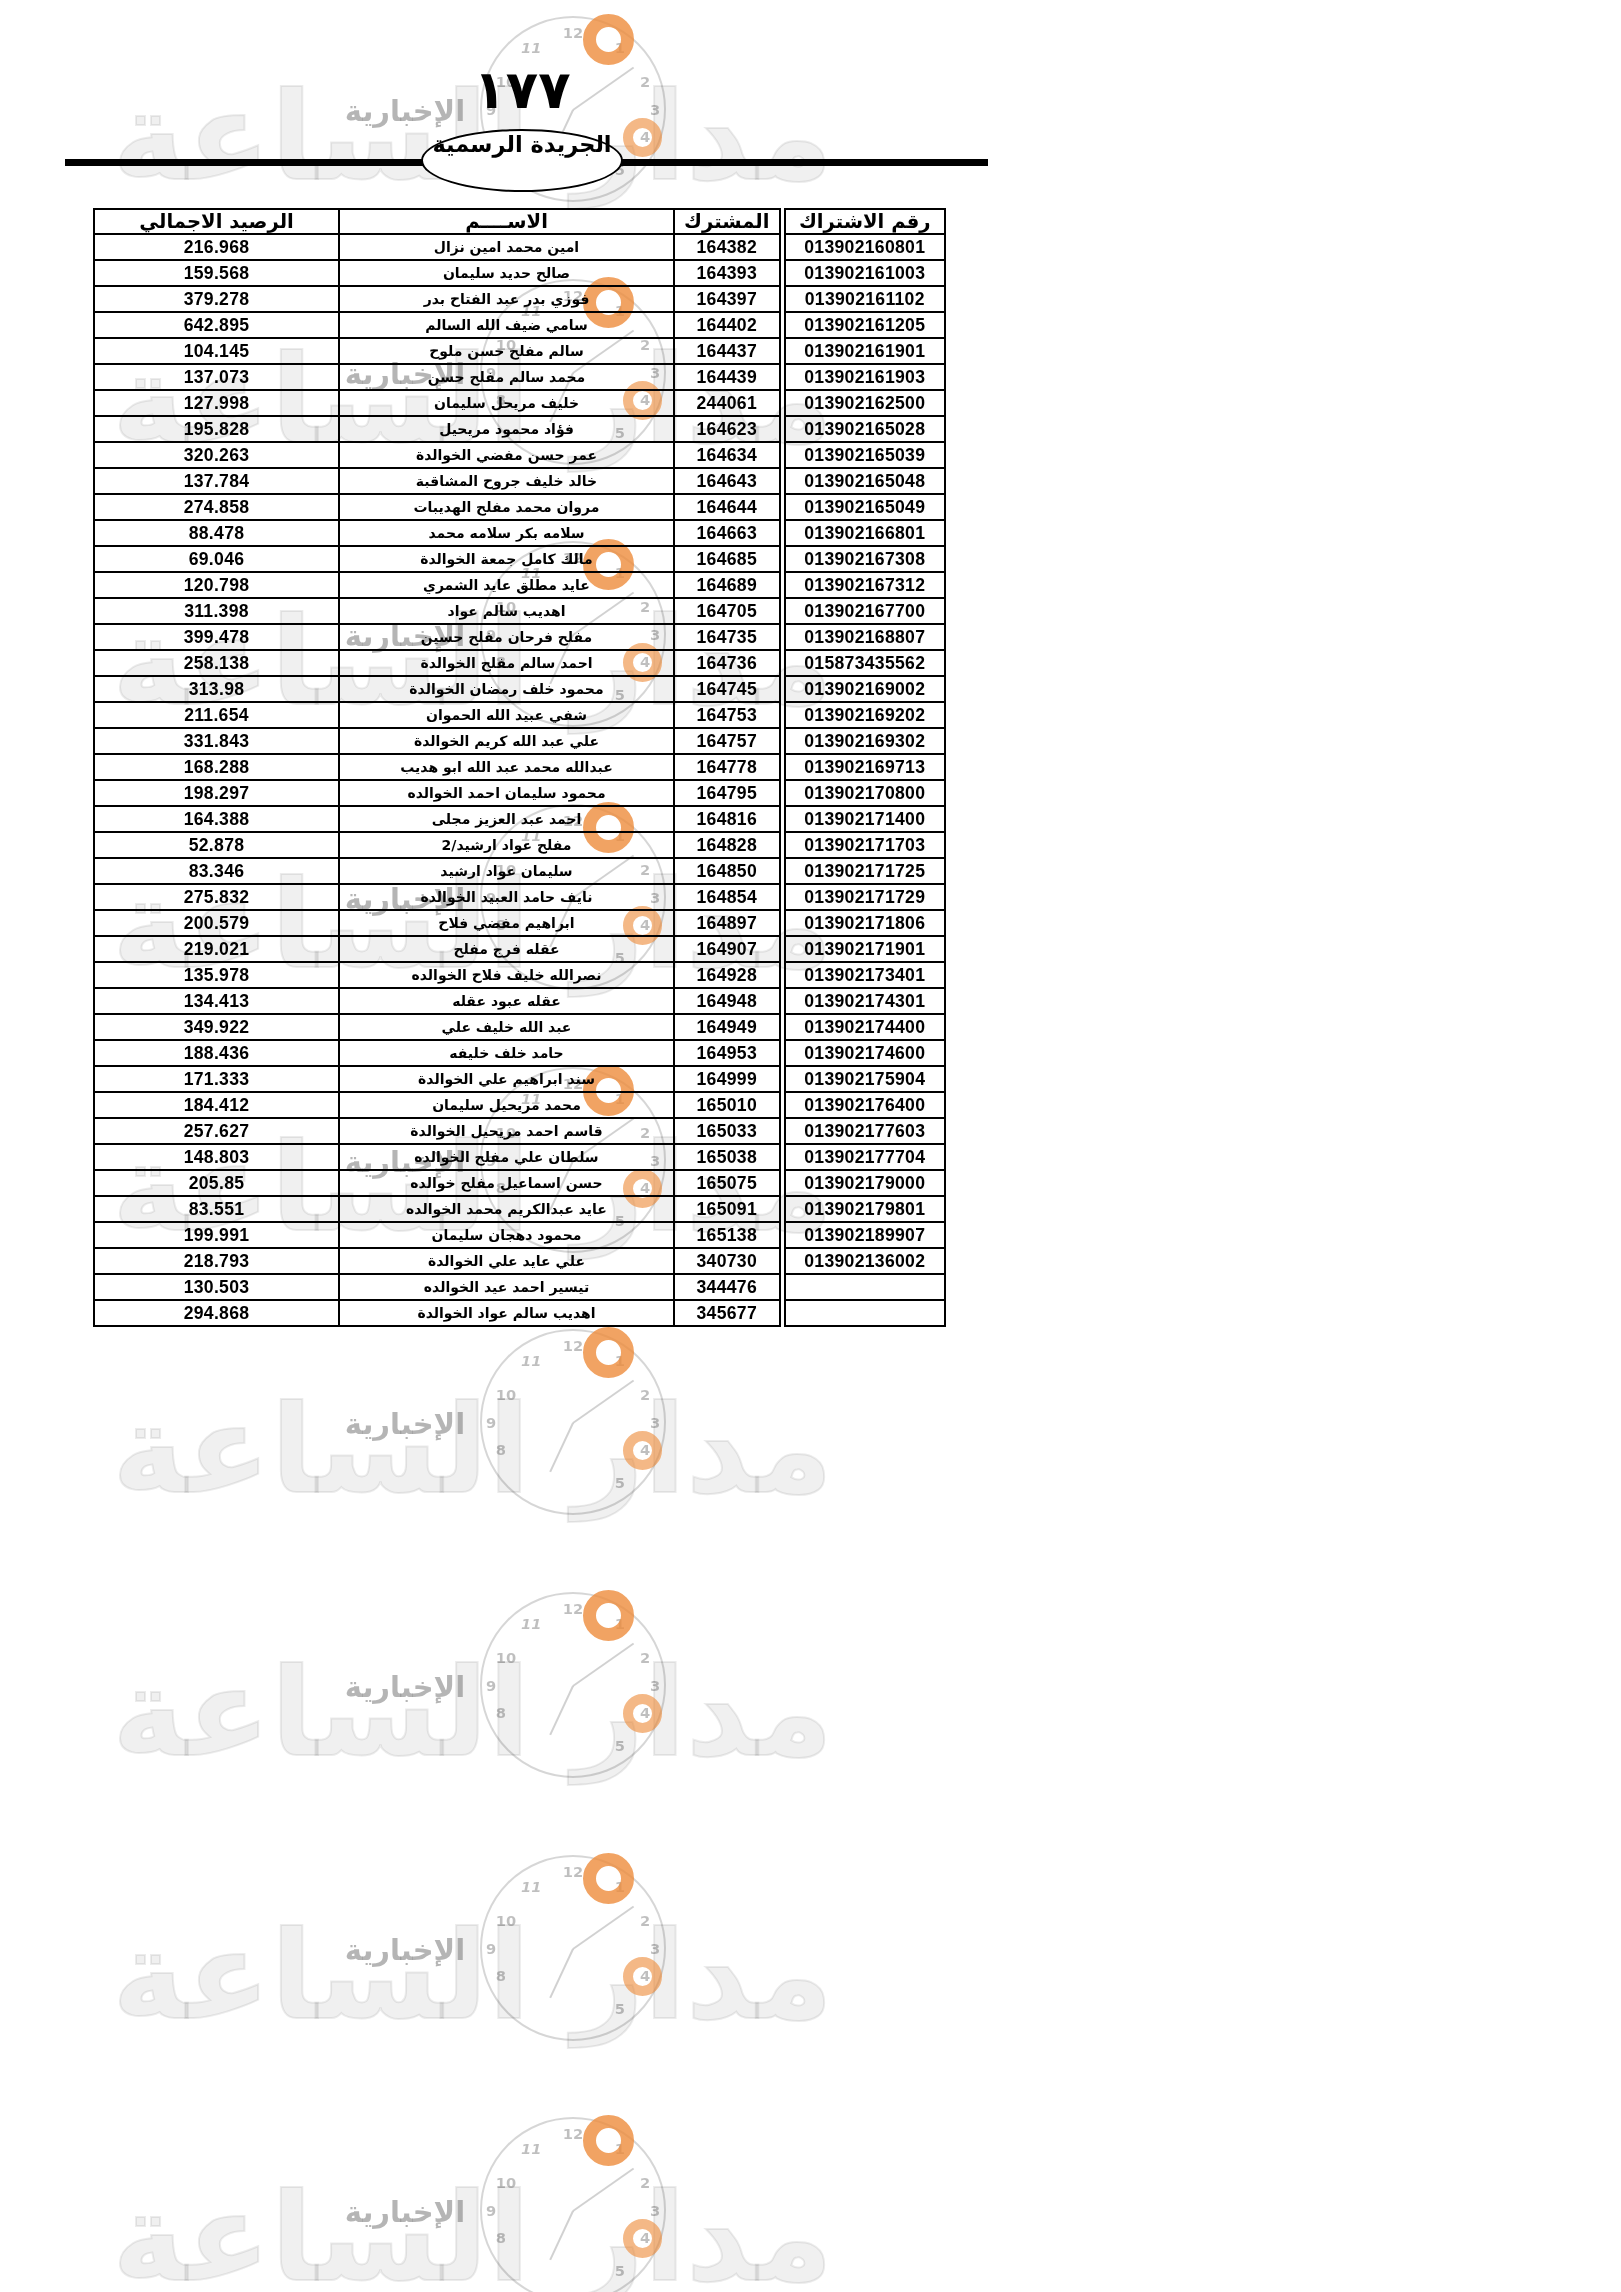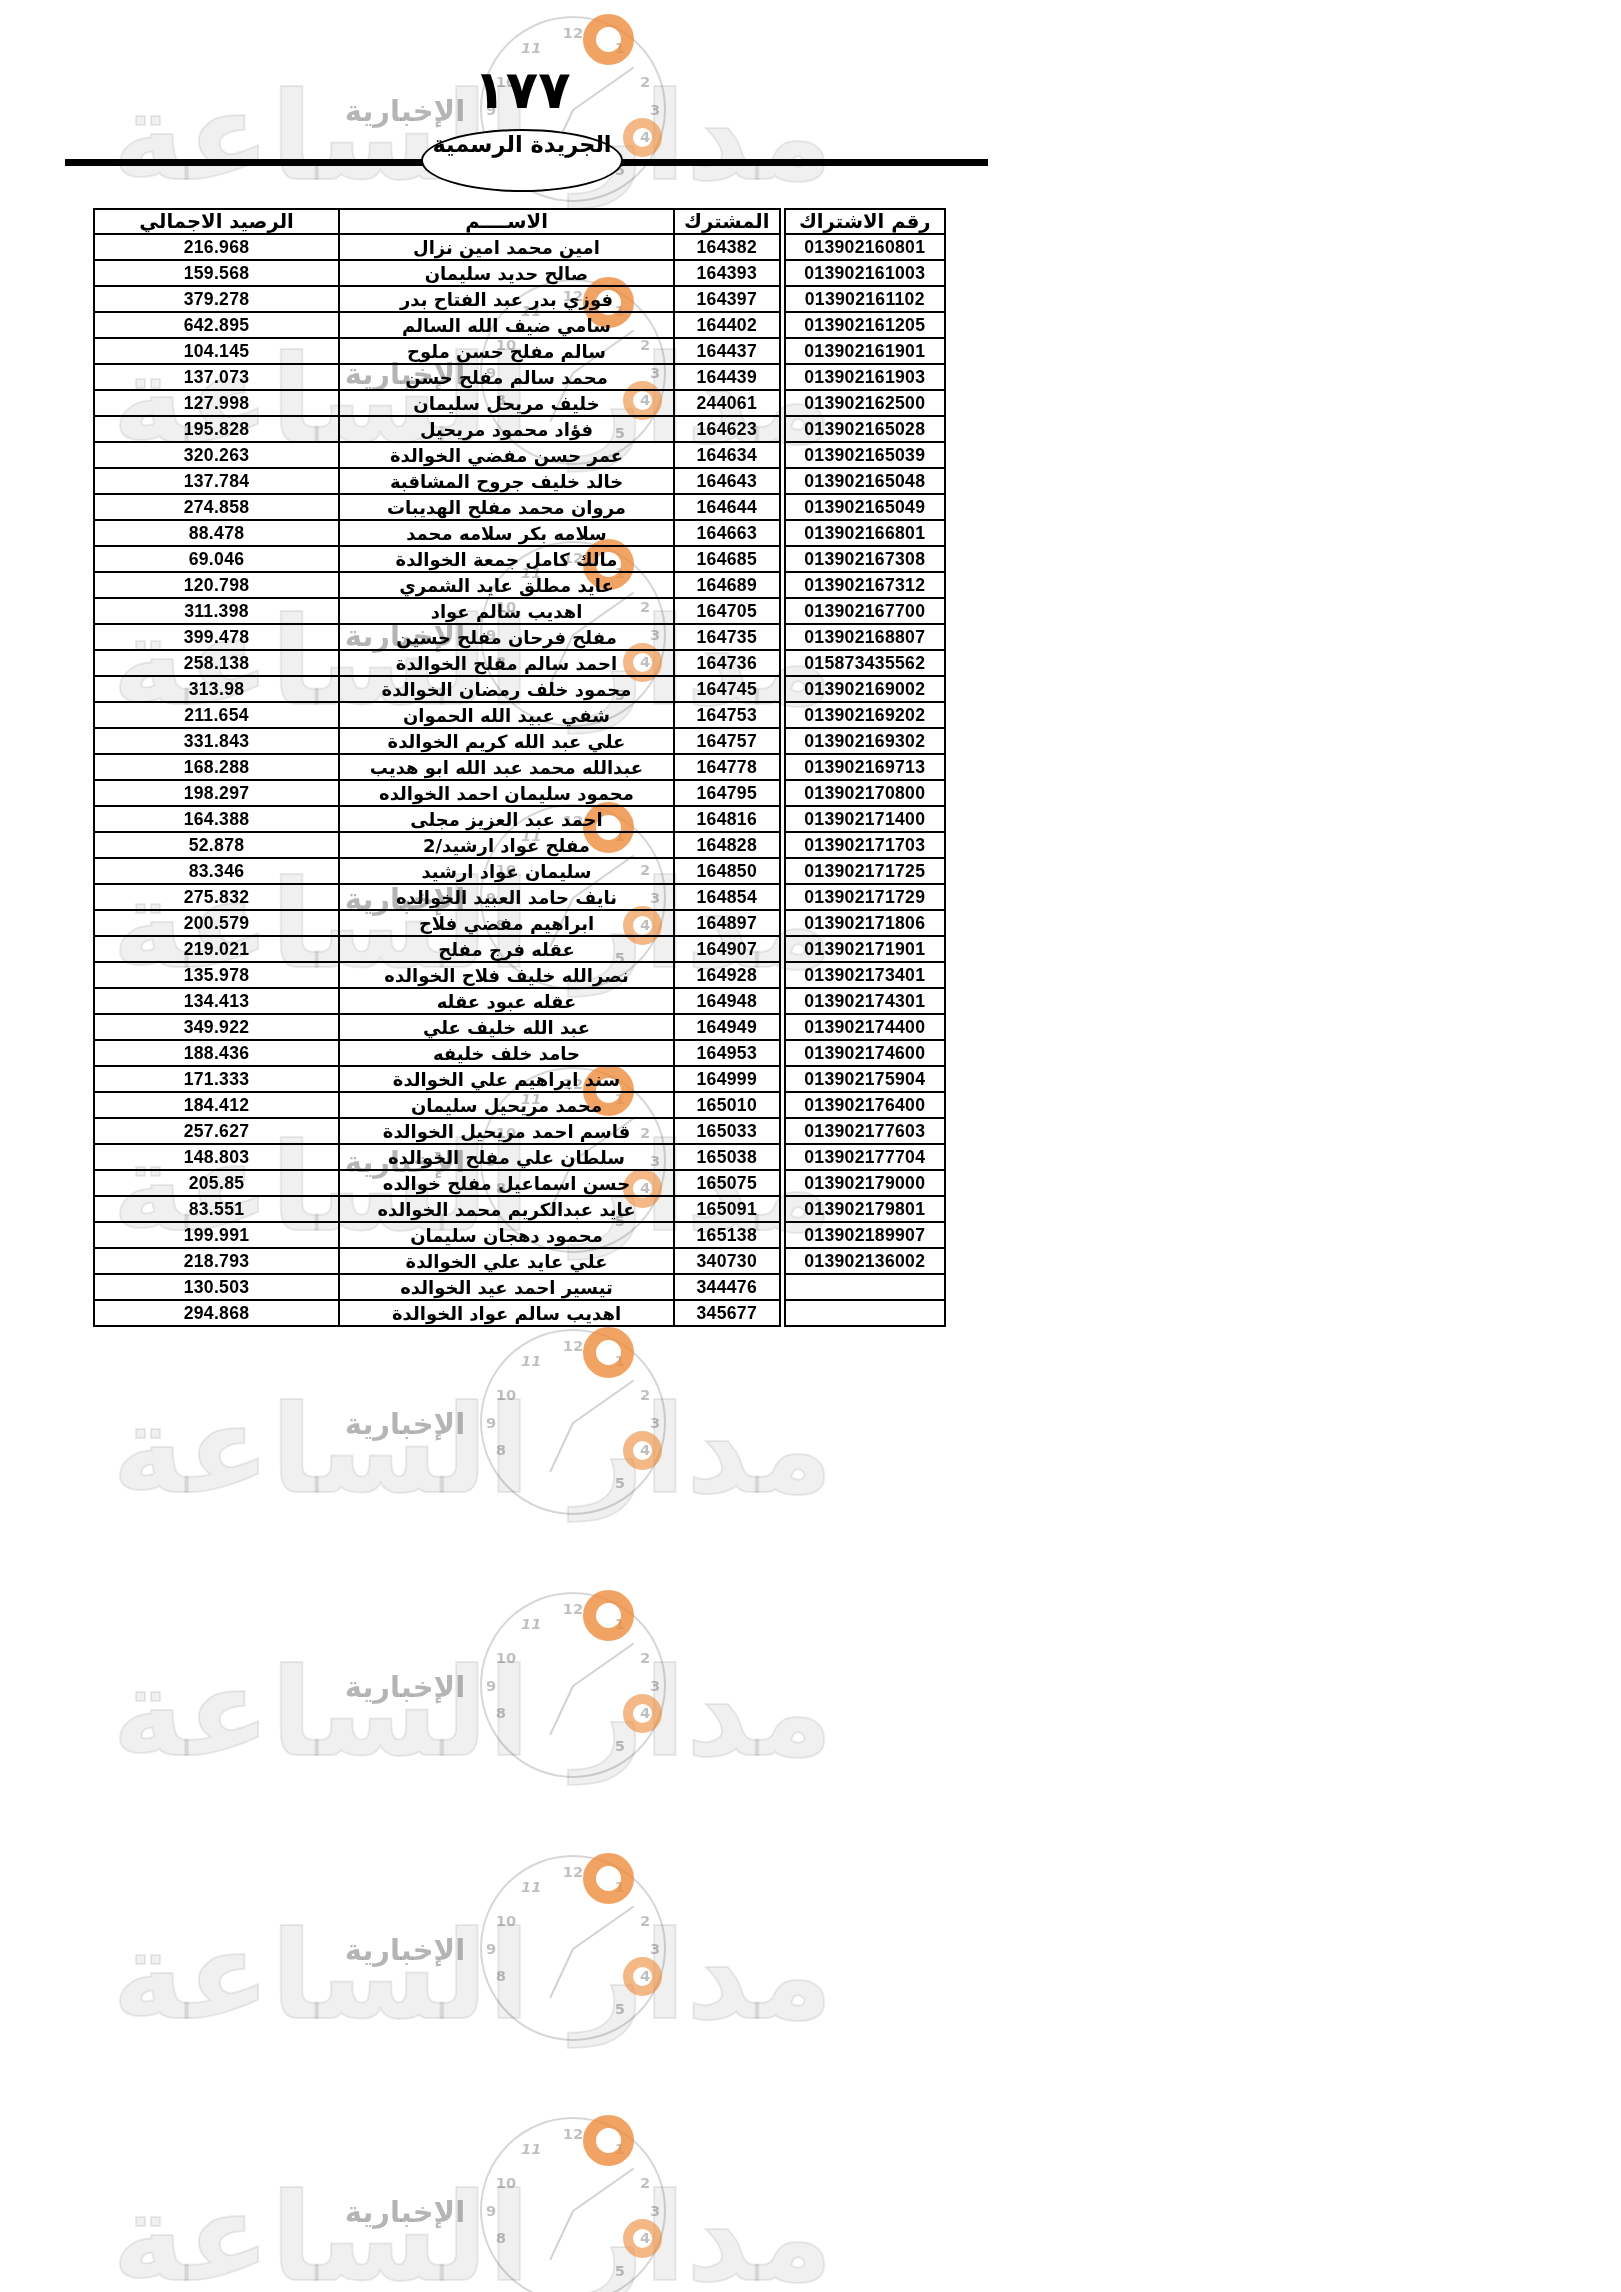--- a/index.html
+++ b/index.html
@@ -65,21 +65,21 @@
     direction:rtl; border:2px solid #000; background:transparent;
   }
   table.gazette th, table.gazette td {
     border:2px solid #000; text-align:center; vertical-align:middle;
     font-weight:bold; color:#000; padding:0 4.9px; overflow:hidden;
   }
   table.gazette th { height:24px; font-size:19.6px; }
   table.gazette td { height:26px; }
   table.gazette tr > *:first-child { border-left:7.8px double #000; }
   td.num { font-family:"Liberation Sans","DejaVu Sans",sans-serif; font-size:17.6px; letter-spacing:0.3px; }
-  td.name { font-size:18px; }
+  td.name { font-size:14px; }
 </style>
 </head>
 <body>
 
 <div class="page">
 
   <div class="wm-layer">
       <div class="wm-tile" style="top: 0px;">
         <div class="wm-big">مدار الساعة</div>
         <div class="wm-small">الإخبارية</div>

